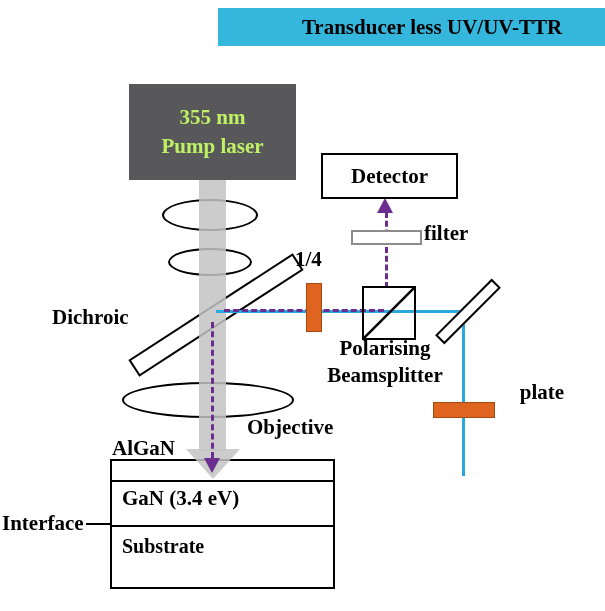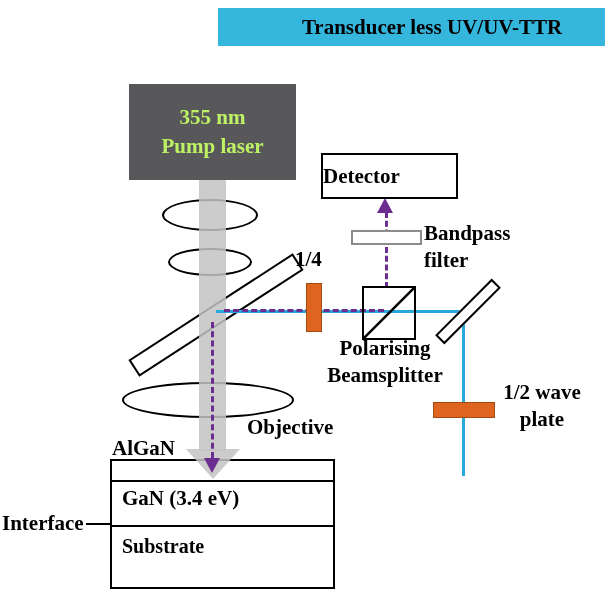--- a/index.html
+++ b/index.html
@@ -15,21 +15,21 @@
   }
   
   .pump-box{
     left:129px;top:84px;width:167px;height:96px;background:var(--pump-box,#58585a);
     color:#bef264;text-align:center;font-size:21px;line-height:29px;
     display:flex;flex-direction:column;justify-content:center;
   }
   
   .detector{
     left:321px;top:153px;width:133px;height:42px;border:2.5px solid #000;background:#fff;
-    text-align:left;line-height:42px;font-size:21px;
+    text-align:center;line-height:42px;font-size:21px;
   }
   
   .sample-box{left:110px;top:459px;width:221px;height:126px;border:2.5px solid #000;background:#fff;}
   .layer-line{position:absolute;left:0;width:100%;height:0;border-top:2px solid #000;}
   .algan-line{top:19px;}
   .interface-line{top:64px;}
   .gan-label{position:absolute;left:10px;top:25px;font-size:21px;}
   .substrate-label{position:absolute;left:10px;top:74px;font-size:20px;}
   .algan-label{left:112px;top:435px;font-size:21px;}
   .interface-label{left:2px;top:510px;font-size:21px;}
@@ -129,28 +129,27 @@
 
   <div class="abs detector">Detector</div>
 
   <div class="abs pump-box">
     <div>355 nm</div>
     <div>Pump laser</div>
   </div>
 
   <div class="abs title">Transducer less UV/UV-TTR</div>
 
+  <div class="abs lbl dichroic-lbl">Dichroic</div>
   <div class="abs lbl qwp-lbl">1/4</div>
   <div class="abs lbl bandpass-lbl">
-    <div>Bandpass</div>
     <div>filter</div>
   </div>
   <div class="abs lbl pbs-lbl">
     <div>Polarising</div>
     <div>Beamsplitter</div>
   </div>
   <div class="abs lbl objective-lbl">Objective</div>
   <div class="abs lbl hwp-lbl">
-    <div>1/2 wave</div>
     <div>plate</div>
   </div>
 
 </div>
 
 </body></html>

